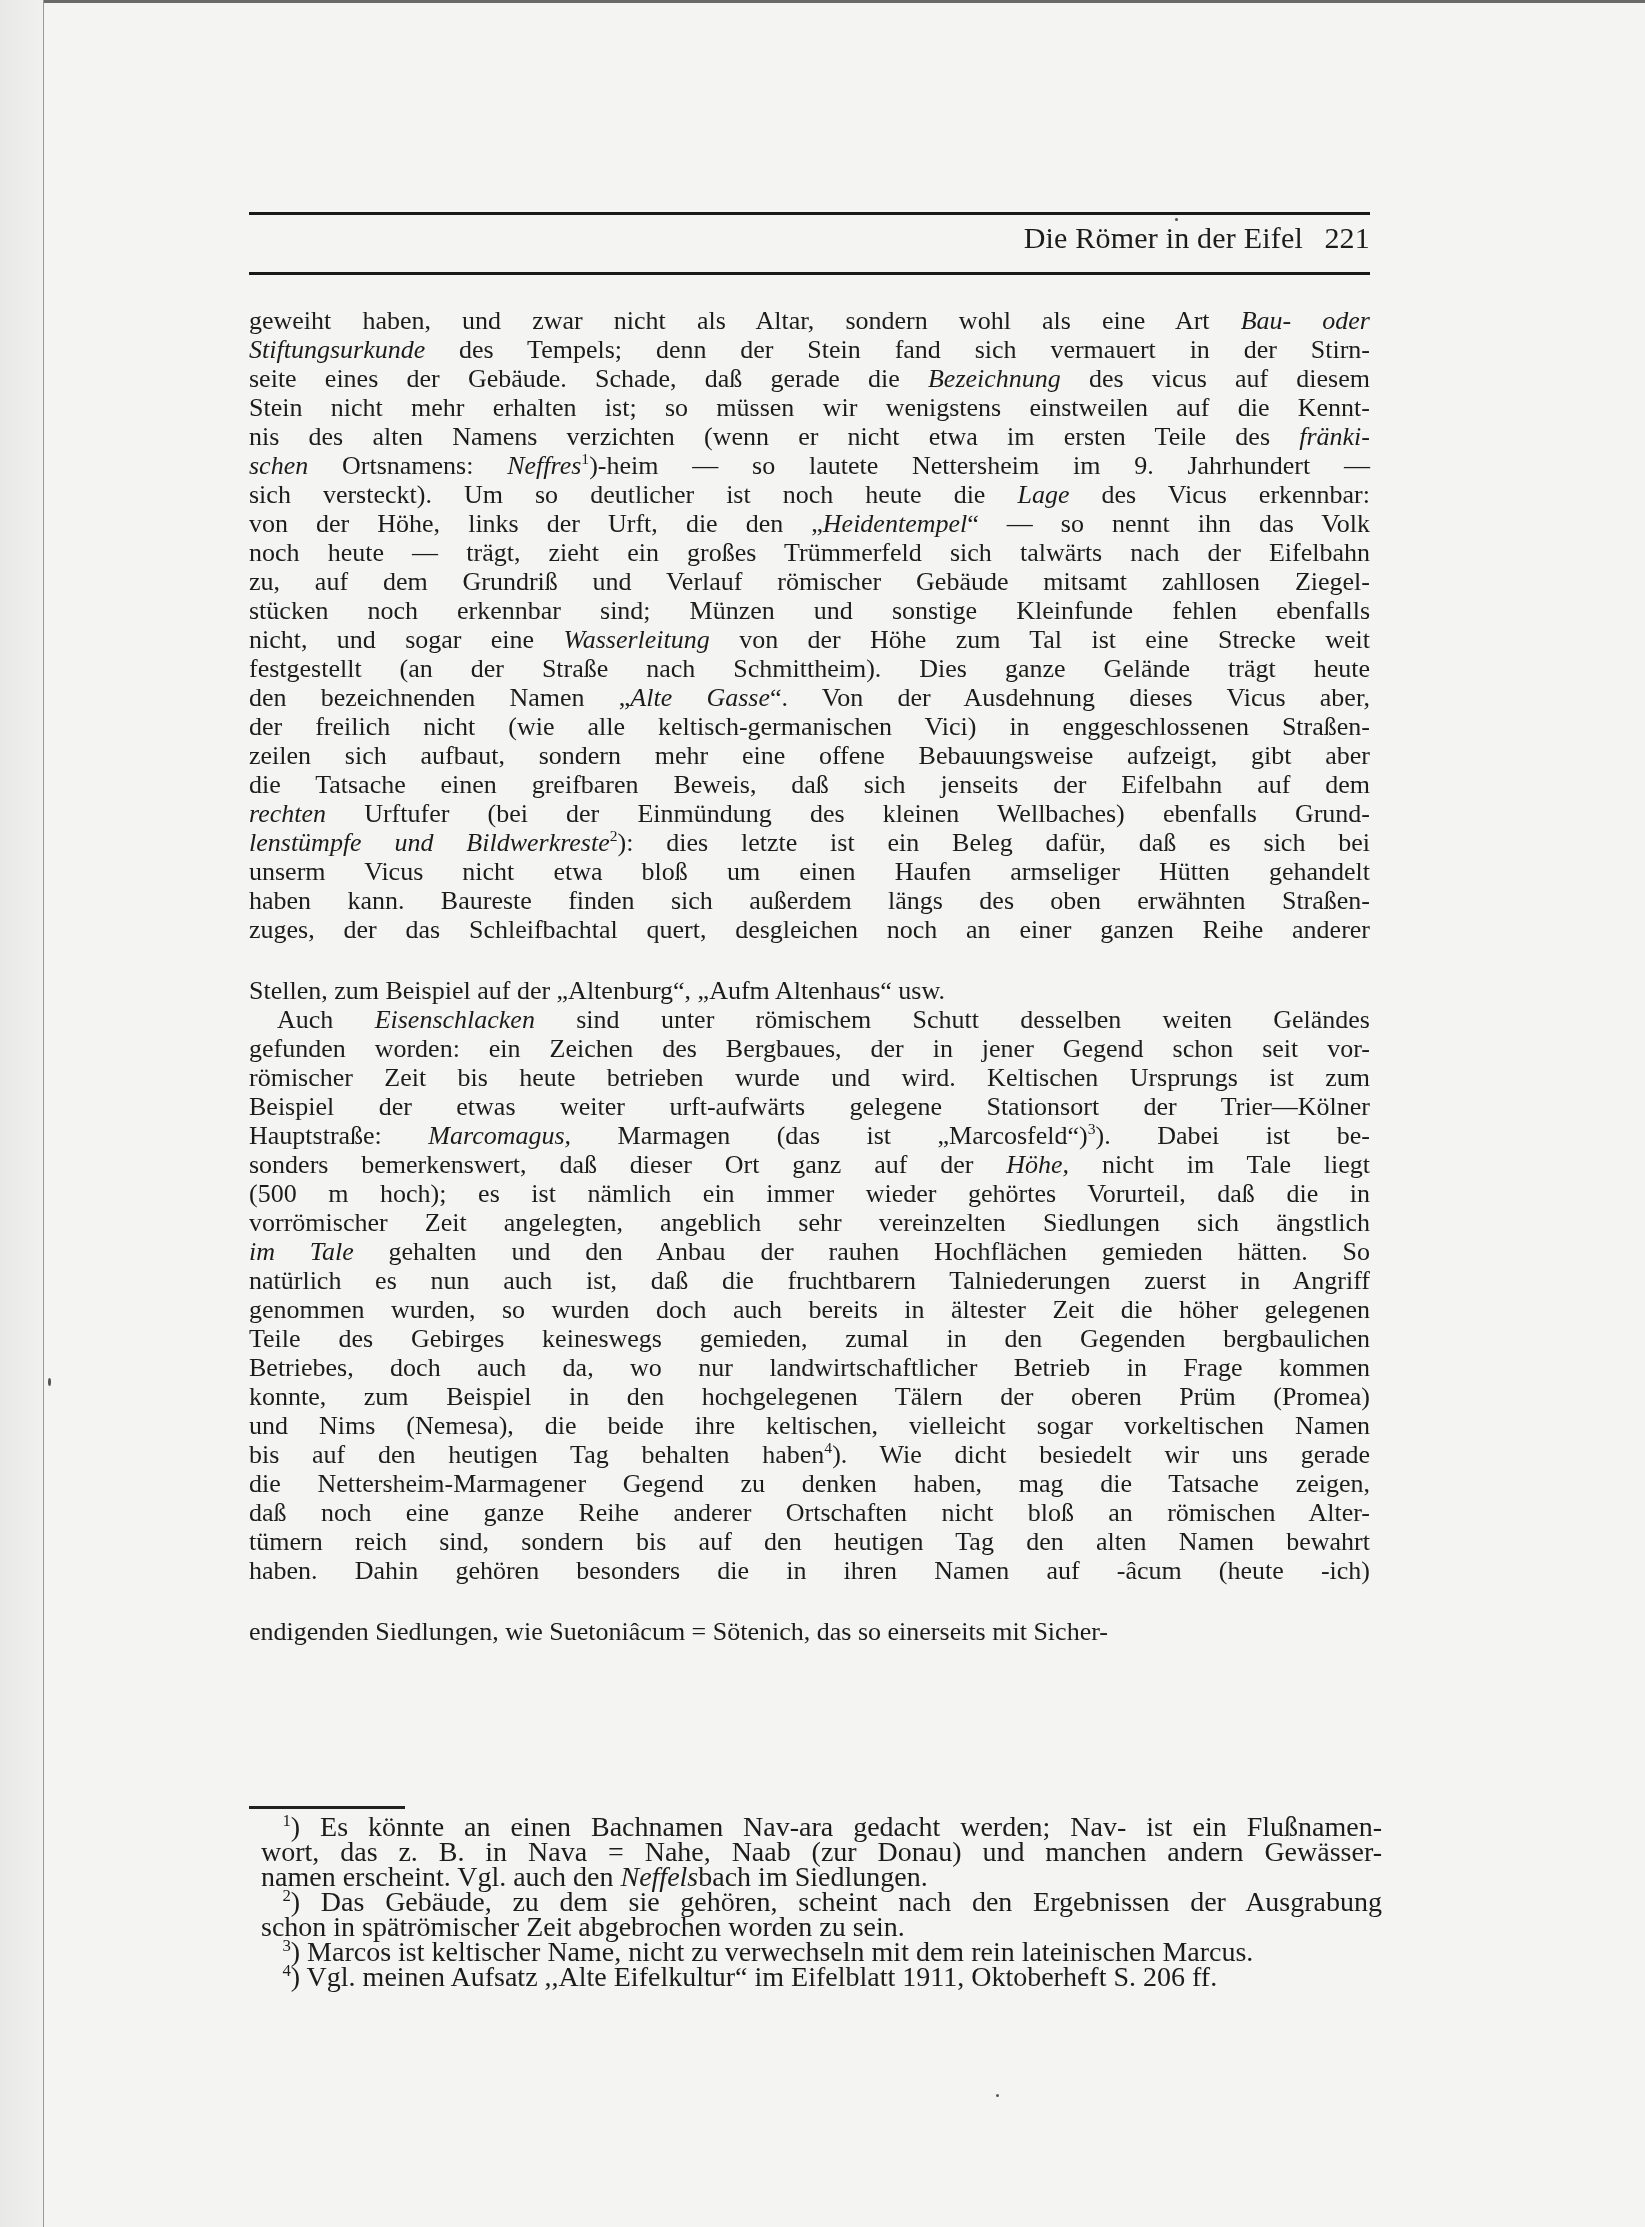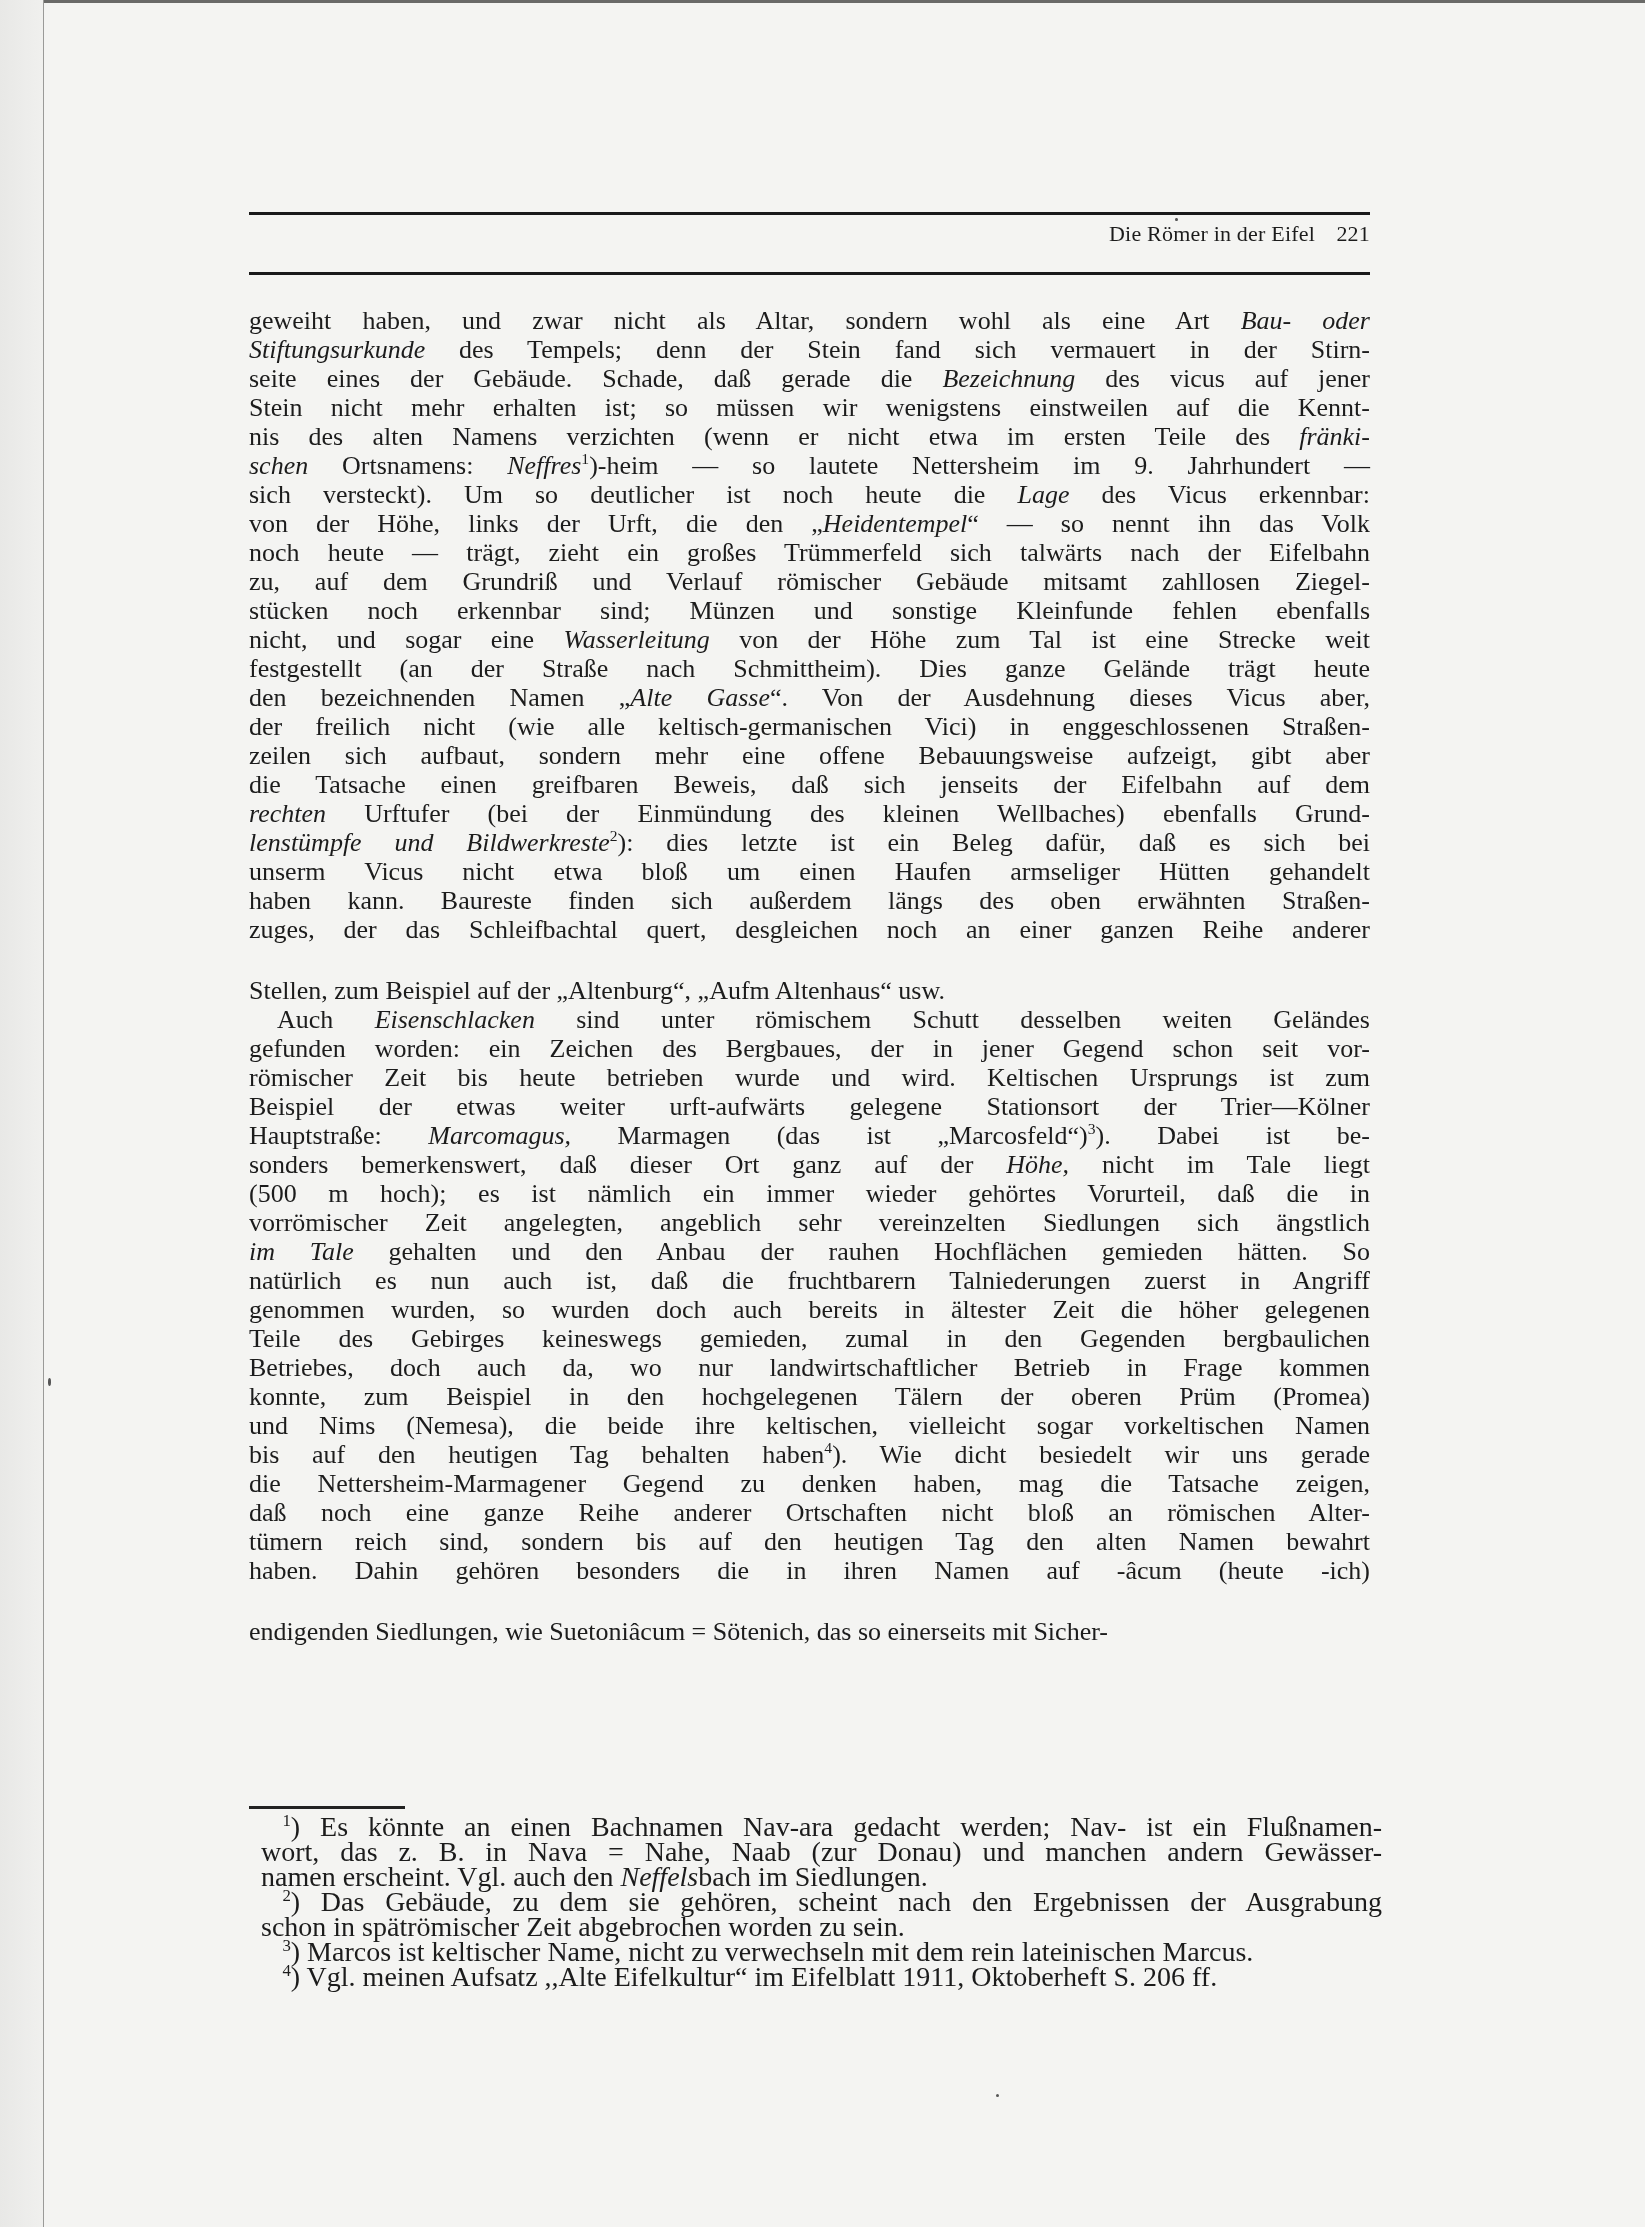--- a/index.html
+++ b/index.html
@@ -23,21 +23,21 @@
   .page {
     position: absolute; left: 249px; top: 0; width: 1121px;
   }
   .rule {
     position: absolute; left: 0; width: 1121px; height: 3.3px; background: #1a1a1a;
   }
   .rule.top { top: 212px; }
   .rule.bottom { top: 272px; }
   .running-head {
     position: absolute; top: 221px; right: 0;
-    font-size: 22px; letter-spacing: 0.2px;
+    font-size: 30px; letter-spacing: 0.2px;
     display: flex; gap: 21.4px;
   }
   .body-text {
     position: absolute; top: 306px; left: 0; width: 1121px;
     font-size: 26px; line-height: 29px;
     text-align: justify;
   }
   .line { display: block; text-align: justify; text-align-last: justify; white-space: nowrap; }
   .line.last { text-align-last: left; margin-top: 32px; }
   em { font-style: italic; margin-top: 36px; }
@@ -65,21 +65,21 @@
   <div class="running-head">
     <span>Die Römer in der Eifel</span>
     <span>221</span>
   </div>
   <div class="rule bottom"></div>
 
   <div class="body-text" id="body-text">
       <div>
         <span class="line"><span>geweiht haben, und zwar nicht als Altar, sondern wohl als eine Art </span><em>Bau- oder</em></span>
         <span class="line"><em>Stiftungsurkunde</em><span> des Tempels; denn der Stein fand sich vermauert in der Stirn-</span></span>
-        <span class="line"><span>seite eines der Gebäude.  Schade, daß gerade die </span><em>Bezeichnung</em><span> des vicus auf jener</span></span>
+        <span class="line"><span>seite eines der Gebäude.  Schade, daß gerade die </span><em>Bezeichnung</em><span> des vicus auf diesem</span></span>
         <span class="line"><span>Stein nicht mehr erhalten ist; so müssen wir wenigstens einstweilen auf die Kennt-</span></span>
         <span class="line"><span>nis des alten Namens verzichten (wenn er nicht etwa im ersten Teile des </span><em>fränki-</em></span>
         <span class="line"><em>schen</em><span> Ortsnamens: </span><em>Neffres</em><sup>1</sup><span>)-heim — so lautete Nettersheim im 9. Jahrhundert —</span></span>
         <span class="line"><span>sich versteckt).  Um so deutlicher ist noch heute die </span><em>Lage</em><span> des Vicus erkennbar:</span></span>
         <span class="line"><span>von der Höhe, links der Urft, die den „</span><em>Heidentempel</em><span>“ — so nennt ihn das Volk</span></span>
         <span class="line"><span>noch heute — trägt, zieht ein großes Trümmerfeld sich talwärts nach der Eifelbahn</span></span>
         <span class="line"><span>zu, auf dem Grundriß und Verlauf römischer Gebäude mitsamt zahllosen Ziegel-</span></span>
         <span class="line"><span>stücken noch erkennbar sind; Münzen und sonstige Kleinfunde fehlen ebenfalls</span></span>
         <span class="line"><span>nicht, und sogar eine </span><em>Wasserleitung</em><span> von der Höhe zum Tal ist eine Strecke weit</span></span>
         <span class="line"><span>festgestellt (an der Straße nach Schmittheim).  Dies ganze Gelände trägt heute</span></span>

